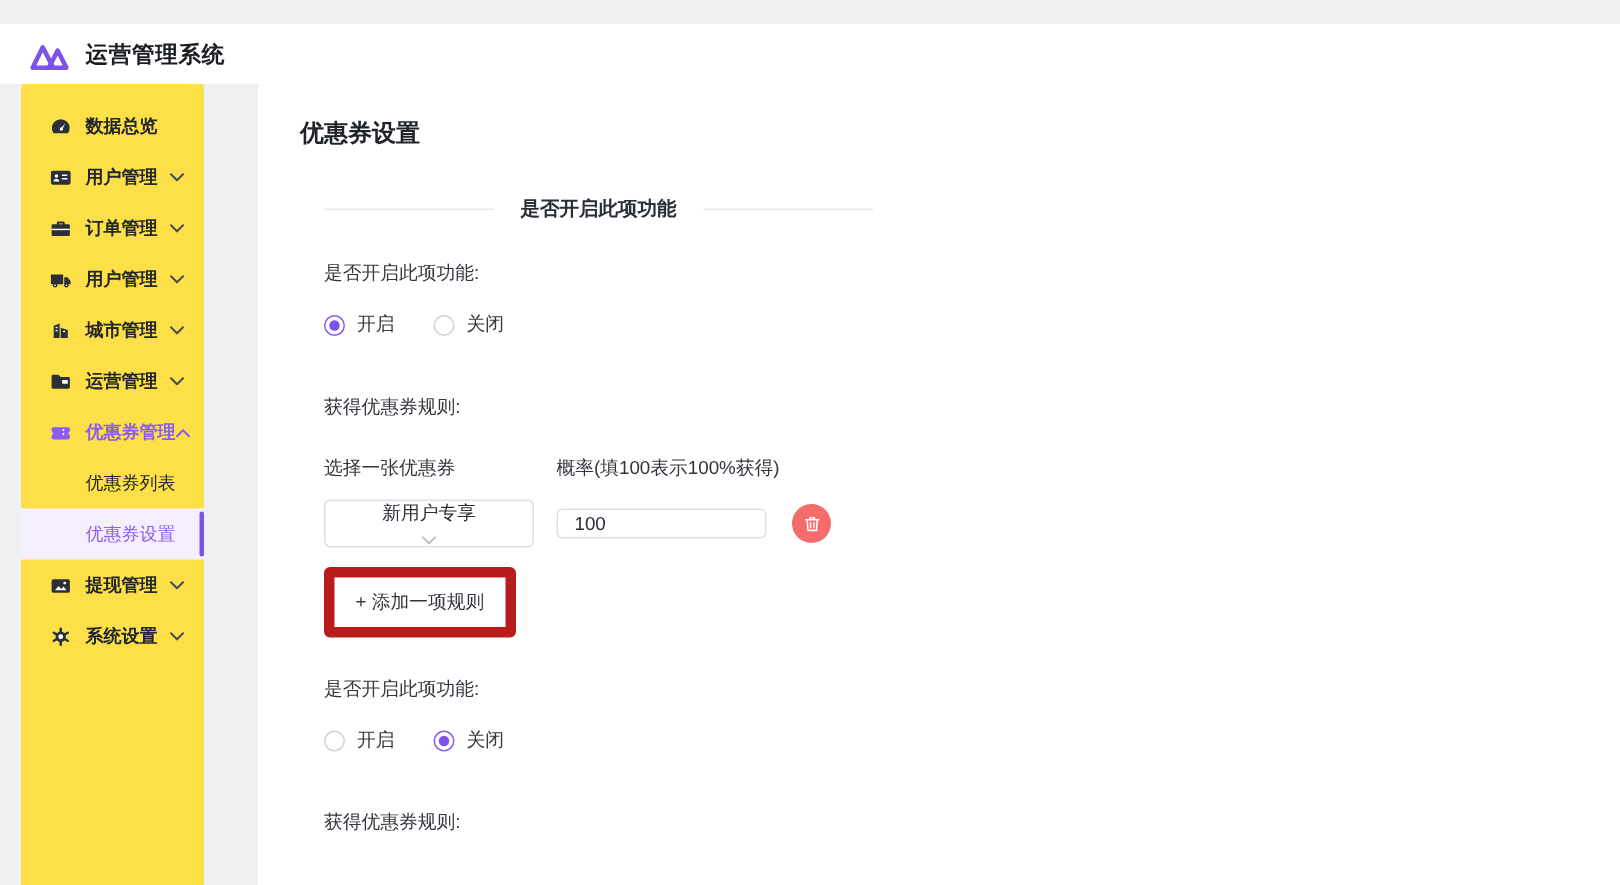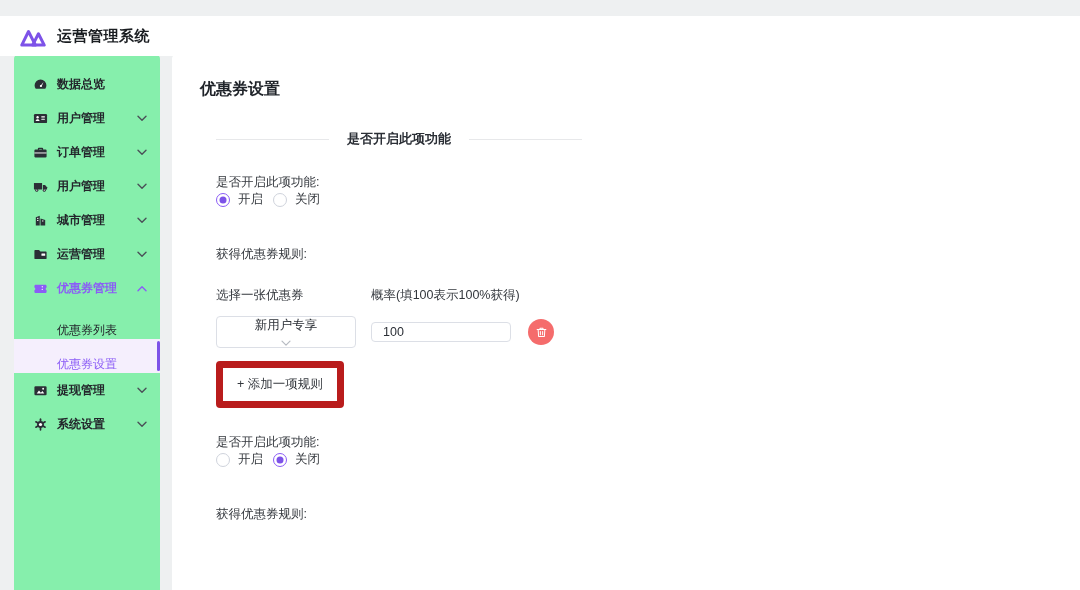--- a/index.html
+++ b/index.html
@@ -12,53 +12,53 @@
   
   .header {
     position:absolute; top:16px; left:0; right:0; height:40px;
     background:#fff; display:flex; align-items:center; padding:0 18px; z-index:2;
   }
   .logo { width:30px; height:24px; margin-right:9px; display:flex; align-items:center; }
   .app-title { font-size:15px; font-weight:700; color:#1a1d21; letter-spacing:.5px; }
   
   .workspace { position:absolute; top:40px; left:0; right:0; bottom:0; background:#eef0f1; }
   .sidebar {
-    position:absolute; left:14px; top:15px; bottom:0; width:146px;
-    background:#86efac; border-radius:4px 4px 0 0; padding-top:12px;
+    position:absolute; left:14px; top:15px; bottom:0; width:122px;
+    background:#fde047; border-radius:4px 4px 0 0; padding-top:12px;
   }
   .main {
     position:absolute; left:172px; top:15px; right:0; bottom:0;
     background:#fff; border-radius:4px 0 0 0; padding:24px 30px 0 28px; overflow:hidden;
   }
   
   .nav-item {
     height:34px; display:flex; align-items:center; padding:0 13px 0 19px;
     font-size:12px; font-weight:700; color:#23262b; cursor:pointer; white-space:nowrap;
   }
   .nav-icon { width:15px; height:15px; margin-right:9px; color:#2b2f36; flex:none; display:flex; }
   .nav-icon svg { width:15px; height:15px; }
   .nav-label { flex:1; }
   .chev { width:10px; height:7px; color:#4a4f57; flex:none; display:flex; }
   .chev svg { width:10px; height:7px; }
   .chev.up svg { transform:rotate(180deg); }
   .nav-item.active, .nav-item.active .nav-icon, .nav-item.active .chev { color:#8b5cf6; }
   .sub-item {
-    height:34px; display:flex; align-items:flex-end; padding-left:43px;
+    height:34px; display:flex; align-items:center; padding-left:43px;
     font-size:12px; color:#23262b; cursor:pointer; position:relative;
   }
   .sub-item.active { background:#f5effd; color:#8b5cf6; }
   .active-bar { position:absolute; right:0; top:2px; bottom:2px; width:3px; background:#7d52e8; border-radius:2px; }
   
   .page-title { font-size:16px; font-weight:700; color:#1f2329; }
   .form { width:366px; margin-left:16px; }
   .divider { display:flex; align-items:center; margin-top:30px; }
   .divider-line { flex:1; height:1px; background:#e7e8ea; }
   .divider-text { padding:0 18px; font-size:13px; font-weight:700; color:#2b2f36; white-space:nowrap; }
   .field-label { font-size:12.5px; color:#33373d; margin-top:26px; }
-  .radio-row { display:flex; gap:10px; align-items:center; }
+  .radio-row { display:flex; gap:26px; margin-top:17px; align-items:center; }
   .radio { display:flex; align-items:center; gap:8px; font-size:12.5px; color:#33373d; cursor:pointer; }
   .radio-dot { width:14px; height:14px; border-radius:50%; position:relative; flex:none; }
   .radio-dot.on { border:1px solid #8b5cf6; background:#fff; }
   .radio-dot.on::after {
     content:""; position:absolute; left:50%; top:50%; width:7px; height:7px;
     transform:translate(-50%,-50%); border-radius:50%; background:#7d52e8;
   }
   .radio-dot.off { border:1px solid #cfd3dc; background:#fff; }
   .rule-labels { display:flex; margin-top:24px; font-size:12.5px; color:#33373d; }
   .rule-labels .col1 { width:155px; flex:none; }

